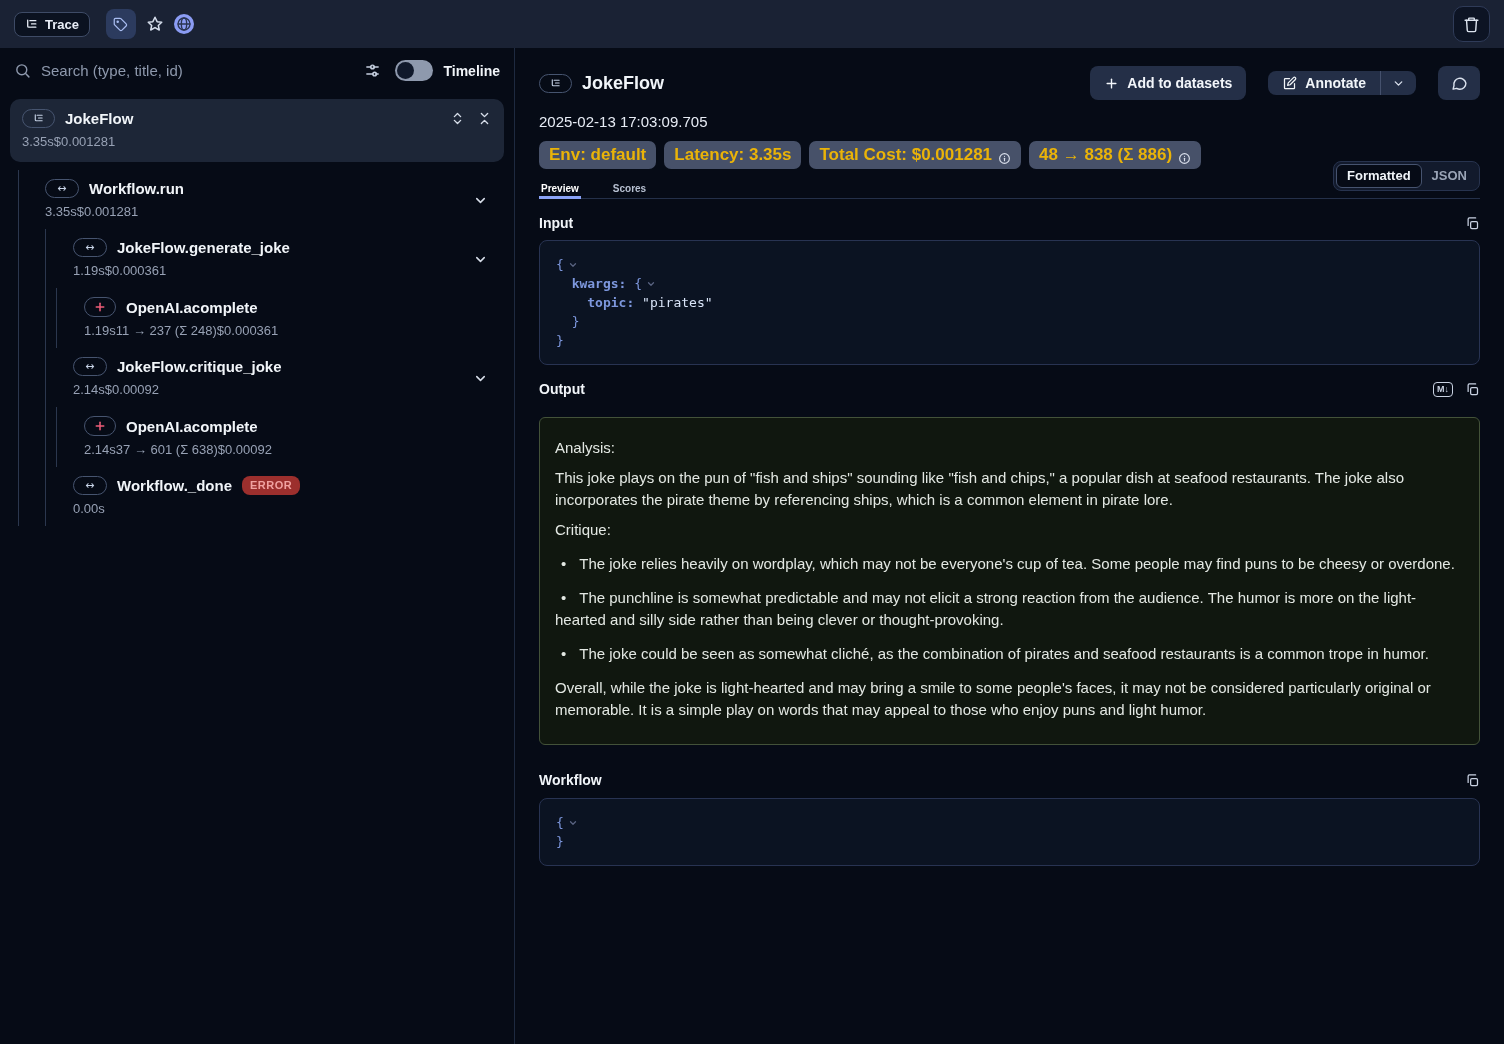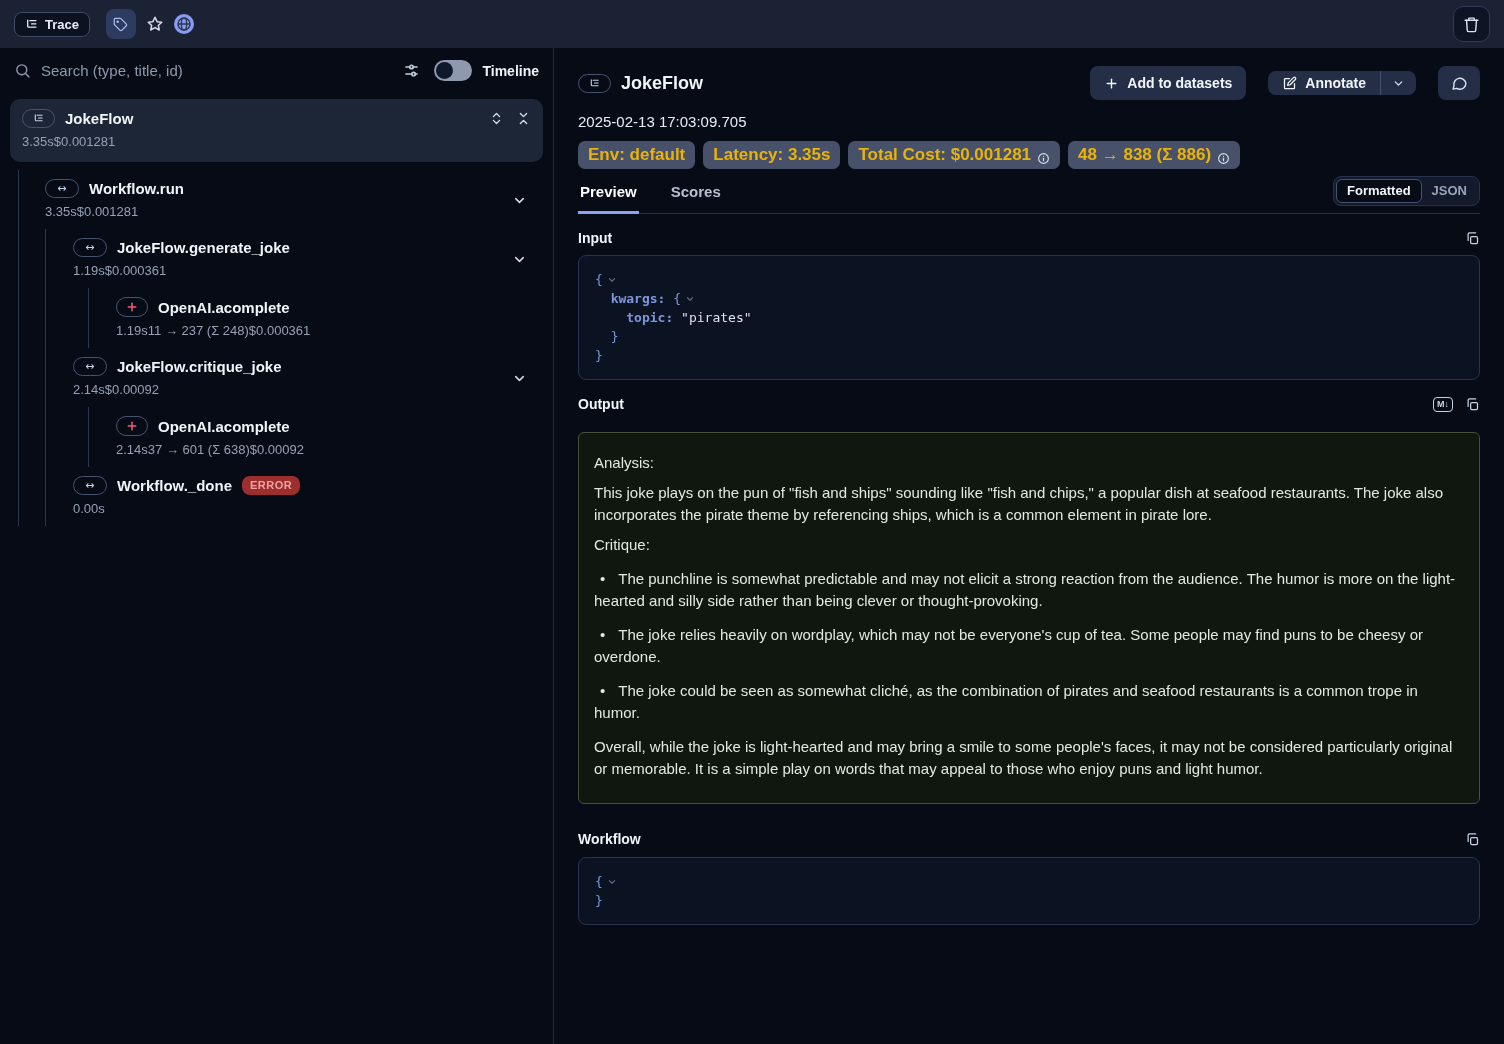--- a/index.html
+++ b/index.html
@@ -18,21 +18,21 @@
   .tag-btn { width:30px; height:30px; border-radius:8px; background:#2c3b5e; display:flex; align-items:center;
     justify-content:center; color:#a9bdf1; margin-left:6px; cursor:pointer; }
   .star-btn { color:#d6deec; display:flex; align-items:center; cursor:pointer; }
   .globe-btn { width:20px; height:20px; border-radius:50%; background:#8b9cf4; color:#2a3552;
     display:flex; align-items:center; justify-content:center; cursor:pointer; }
   .trash-btn { margin-left:auto; width:37px; height:36px; border:1px solid #2f3b58; border-radius:10px;
     background:#0d1424; display:flex; align-items:center; justify-content:center; color:#dde4ef; cursor:pointer; }
 
   
   .content { display:flex; height:996px; }
-  .sidebar { width:554px; flex-shrink:0; border-right:1px solid #1e2a40; overflow:hidden; }
+  .sidebar { width:515px; flex-shrink:0; border-right:1px solid #1e2a40; overflow:hidden; }
   .main { flex:1; padding:18px 24px 0; overflow:hidden; }
 
   
   .search-row { display:flex; align-items:center; padding:12px 14px 10px; gap:10px; }
   .search-icon { color:#8e99ad; }
   .search-input { flex:1; background:transparent; border:none; outline:none; color:#e7ecf5; font-size:15px;
     font-family:"Liberation Sans",sans-serif; }
   .search-input::placeholder { color:#8e99ad; }
   .sliders-btn { color:#c6d0e0; cursor:pointer; margin-right:4px; }
   .toggle { width:38px; height:21px; border-radius:999px; background:#8e99ad; position:relative; cursor:pointer; flex-shrink:0; }
@@ -44,21 +44,21 @@
   .root-line1 { display:flex; align-items:center; gap:10px; }
   .icon-pill { border:1.5px solid #46546f; border-radius:999px; padding:3px 9px; display:flex; align-items:center;
     color:#c8d4e8; flex-shrink:0; }
   .row-name { font-size:15px; font-weight:700; color:#f1f5f9; }
   .root-icons { margin-left:auto; display:flex; gap:12px; color:#d6dd e9; color:#d6dde9; }
   .root-icons > span { cursor:pointer; }
   .row-meta { margin-top:6px; font-size:13px; color:#97a1b4; display:flex; gap:0; }
 
   .lvl1 { margin-left:8px; border-left:1px solid #2b374e; margin-top:8px; }
   .lvl2 { margin-left:26px; border-left:1px solid #2b374e; }
-  .lvl3 { margin-left:42px; border-left:1px solid #2b374e; }
+  .lvl3 { margin-left:10px; border-left:1px solid #2b374e; }
   .trow { position:relative; padding:9px 0 10px 26px; cursor:pointer; }
   .lvl2 > .trow, .lvl3 > .trow { padding-left:27px; }
   .trow-line1 { display:flex; align-items:center; gap:10px; padding-right:44px; }
   .trow-chevron { position:absolute; right:16px; top:23px; color:#d7dee9; cursor:pointer; }
   .gen-pill { color:#ee5d78; }
   .error-badge { background:#9c2f2d; color:#f0a2a0; font-size:11px; font-weight:700; letter-spacing:.5px;
     border-radius:8px; padding:3px 8px 4px; }
 
   
   .main-header { display:flex; align-items:center; }
@@ -75,21 +75,21 @@
     justify-content:center; color:#dbe2ee; cursor:pointer; }
 
   .timestamp { margin-top:13px; font-size:15px; color:#e7ecf5; }
   .badges { margin-top:11px; display:flex; gap:8px; }
   .badge { background:#475169; color:#eab308; font-size:17px; font-weight:700; border-radius:7px;
     padding:4px 10px; display:flex; align-items:flex-end; gap:6px; }
   .info-icon { display:flex; align-items:center; color:#d9dfeb; cursor:pointer; }
 
   
   .tab-row { margin-top:14px; border-bottom:1px solid #243049; display:flex; align-items:flex-end; position:relative; }
-  .tab { font-size:15px; font-weight:700; padding:0 2px 11px; margin-right:30px; cursor:pointer; border-bottom:3px solid transparent; margin-bottom:-1px; }
+  .tab { font-size:10px; font-weight:700; padding:0 2px 2px; margin-right:30px; cursor:pointer; border-bottom:3px solid transparent; margin-bottom:-1px; }
   .tab.active { color:#ffffff; border-bottom-color:#8ba3f7; }
   .tab.inactive { color:#b7c0d1; }
   .seg-control { position:absolute; right:0; bottom:7px; display:flex; align-items:center; background:#121a2c;
     border:1px solid #27334e; border-radius:8px; padding:2px; }
   .seg-active { background:#060b16; border:1px solid #46536f; border-radius:6px; padding:3px 10px 4px;
     font-size:13px; font-weight:600; color:#f1f5f9; cursor:pointer; }
   .seg-plain { padding:3px 10px 4px; color:#9aa4b6; font-size:13px; font-weight:600; cursor:pointer; }
 
   
   .section-head { margin-top:16px; display:flex; align-items:center; }
@@ -478,22 +478,22 @@
               <rect x="9" y="9" width="11" height="11" rx="2"></rect>
               <path d="M5 15V5a2 2 0 0 1 2-2h10"></path>
             </svg>
         </span>
       </span>
     </div>
     <div class="output-block">
       <p class="out-p">Analysis:</p>
       <p class="out-p">This joke plays on the pun of "fish and ships" sounding like "fish and chips," a popular dish at seafood restaurants. The joke also incorporates the pirate theme by referencing ships, which is a common element in pirate lore.</p>
       <p class="out-p">Critique:</p>
+      <div class="out-li"><span class="bullet-dot">•</span><span>The joke relies heavily on wordplay, which may not be everyone's cup of tea. Some people may find puns to be cheesy or overdone.</span></div>
       <div class="out-li"><span class="bullet-dot">•</span><span>The punchline is somewhat predictable and may not elicit a strong reaction from the audience. The humor is more on the light-hearted and silly side rather than being clever or thought-provoking.</span></div>
-      <div class="out-li"><span class="bullet-dot">•</span><span>The joke relies heavily on wordplay, which may not be everyone's cup of tea. Some people may find puns to be cheesy or overdone.</span></div>
       <div class="out-li"><span class="bullet-dot">•</span><span>The joke could be seen as somewhat cliché, as the combination of pirates and seafood restaurants is a common trope in humor.</span></div>
       <p class="out-p">Overall, while the joke is light-hearted and may bring a smile to some people's faces, it may not be considered particularly original or memorable. It is a simple play on words that may appeal to those who enjoy puns and light humor.</p>
     </div>
 
     <div class="section-head meta-head">
       <span class="section-title">Workflow</span>
       <span class="section-icons">
         <span>
           <svg width="15" height="15" viewBox="0 0 24 24" fill="none" stroke="currentColor" stroke-width="2" stroke-linecap="round" stroke-linejoin="round">
               <rect x="9" y="9" width="11" height="11" rx="2"></rect>

